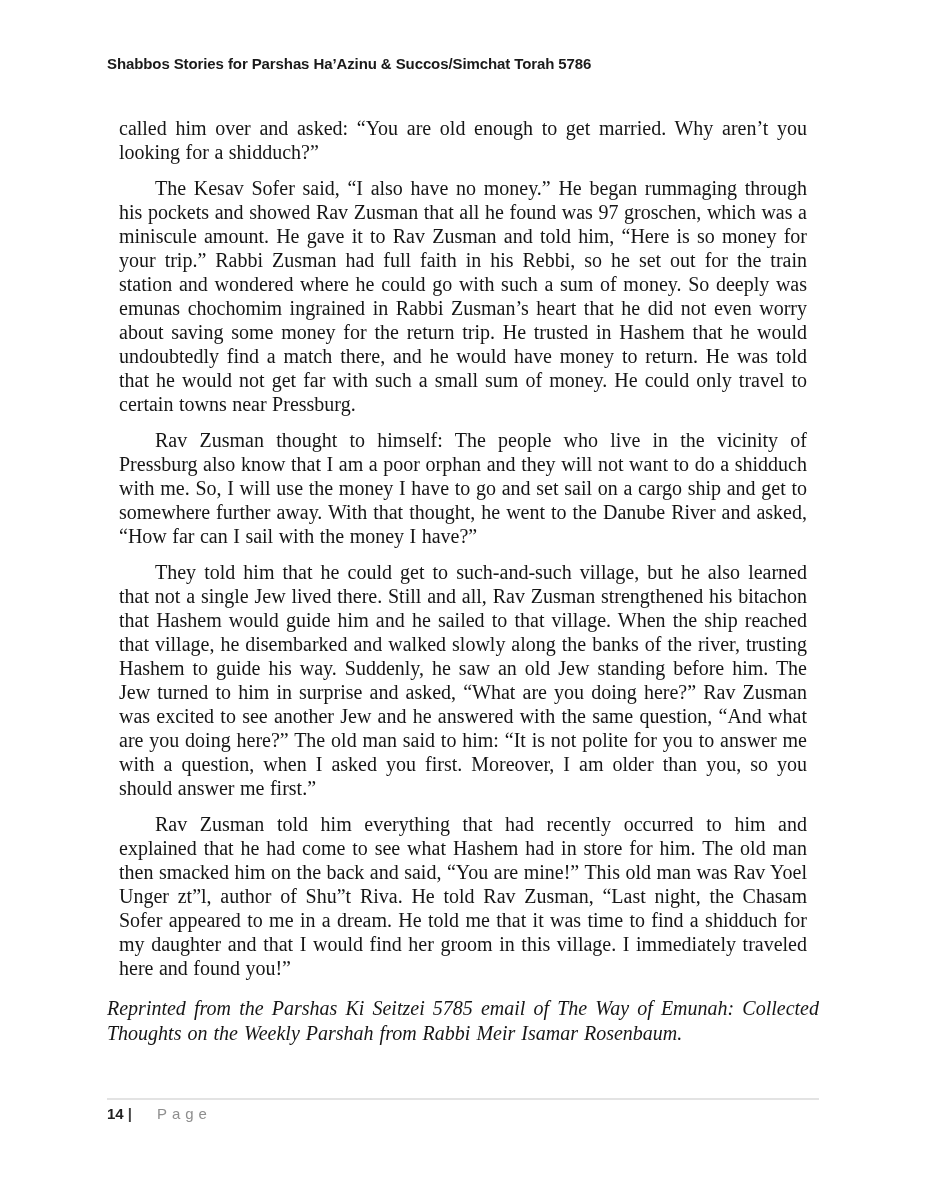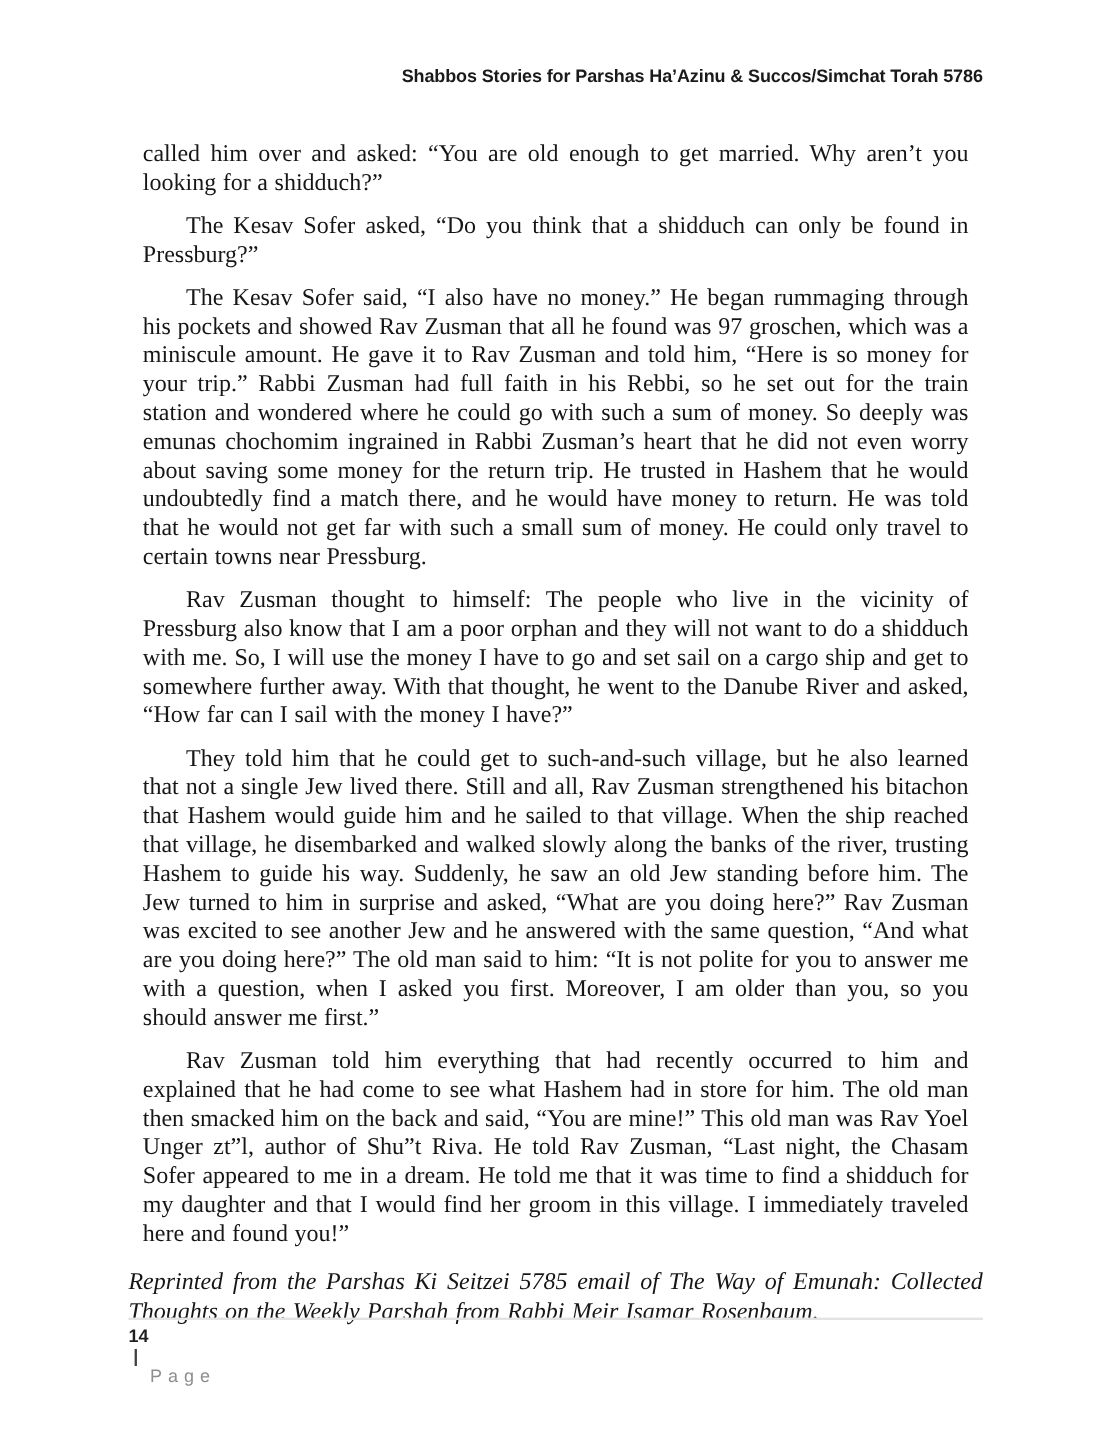--- a/index.html
+++ b/index.html
@@ -10,21 +10,20 @@
     background: #ffffff;
     font-family: "Liberation Serif", serif;
     color: #161616;
     overflow: hidden;
   }
   .header {
     position: absolute;
     left: 107px;
     top: 55px;
     width: 712px;
-    text-align: right;
   }
   .header-title {
     font-family: "Liberation Sans", sans-serif;
     font-weight: 700;
     font-size: 15px;
     letter-spacing: -0.1px;
     color: #1a1a1a;
     white-space: nowrap;
   }
   .content {
@@ -63,38 +62,36 @@
     width: 712px;
     height: 0;
     border-top: 2px solid #e3e3e3;
   }
   .footer-text {
     margin-top: 5px;
     font-family: "Liberation Sans", sans-serif;
     font-size: 15px;
     display: flex;
     align-items: flex-start;
-    flex-direction: column;
   }
   .pagenum { font-weight: 700; color: #1f1f1f; }
   .sep { font-weight: 700; color: #404040; margin: 0 7px 0 4px; }
   .pagelabel { color: #8e8e8e; letter-spacing: 5px; margin-left: 18px; }
 </style>
 </head>
 <body>
 
 <div class="page">
 
   <div class="header">
     <span class="header-title">Shabbos Stories for Parshas Ha’Azinu &amp; Succos/Simchat Torah 5786</span>
   </div>
 
   <div class="content">
     <p class="para no-indent">called him over and asked: “You are old enough to get married. Why aren’t you looking for a shidduch?”</p>
-    <p class="para">The Kesav Sofer asked, “Do you think that a shidduch can only be found in Pressburg?”</p>
     <p class="para">The Kesav Sofer said, “I also have no money.” He began rummaging through his pockets and showed Rav Zusman that all he found was 97 groschen, which was a miniscule amount. He gave it to Rav Zusman and told him, “Here is so money for your trip.” Rabbi Zusman had full faith in his Rebbi, so he set out for the train station and wondered where he could go with such a sum of money. So deeply was emunas chochomim ingrained in Rabbi Zusman’s heart that he did not even worry about saving some money for the return trip. He trusted in Hashem that he would undoubtedly find a match there, and he would have money to return. He was told that he would not get far with such a small sum of money. He could only travel to certain towns near Pressburg.</p>
     <p class="para">Rav Zusman thought to himself: The people who live in the vicinity of Pressburg also know that I am a poor orphan and they will not want to do a shidduch with me. So, I will use the money I have to go and set sail on a cargo ship and get to somewhere further away. With that thought, he went to the Danube River and asked, “How far can I sail with the money I have?”</p>
     <p class="para">They told him that he could get to such-and-such village, but he also learned that not a single Jew lived there. Still and all, Rav Zusman strengthened his bitachon that Hashem would guide him and he sailed to that village. When the ship reached that village, he disembarked and walked slowly along the banks of the river, trusting Hashem to guide his way. Suddenly, he saw an old Jew standing before him. The Jew turned to him in surprise and asked, “What are you doing here?” Rav Zusman was excited to see another Jew and he answered with the same question, “And what are you doing here?” The old man said to him: “It is not polite for you to answer me with a question, when I asked you first. Moreover, I am older than you, so you should answer me first.”</p>
     <p class="para">Rav Zusman told him everything that had recently occurred to him and explained that he had come to see what Hashem had in store for him. The old man then smacked him on the back and said, “You are mine!” This old man was Rav Yoel Unger zt”l, author of Shu”t Riva. He told Rav Zusman, “Last night, the Chasam Sofer appeared to me in a dream. He told me that it was time to find a shidduch for my daughter and that I would find her groom in this village. I immediately traveled here and found you!”</p>
     <p class="reprint">Reprinted from the Parshas Ki Seitzei 5785 email of The Way of Emunah: Collected Thoughts on the Weekly Parshah from Rabbi Meir Isamar Rosenbaum.</p>
   </div>
 
   <div class="footer">
     <div class="footer-rule"></div>
     <div class="footer-text">

